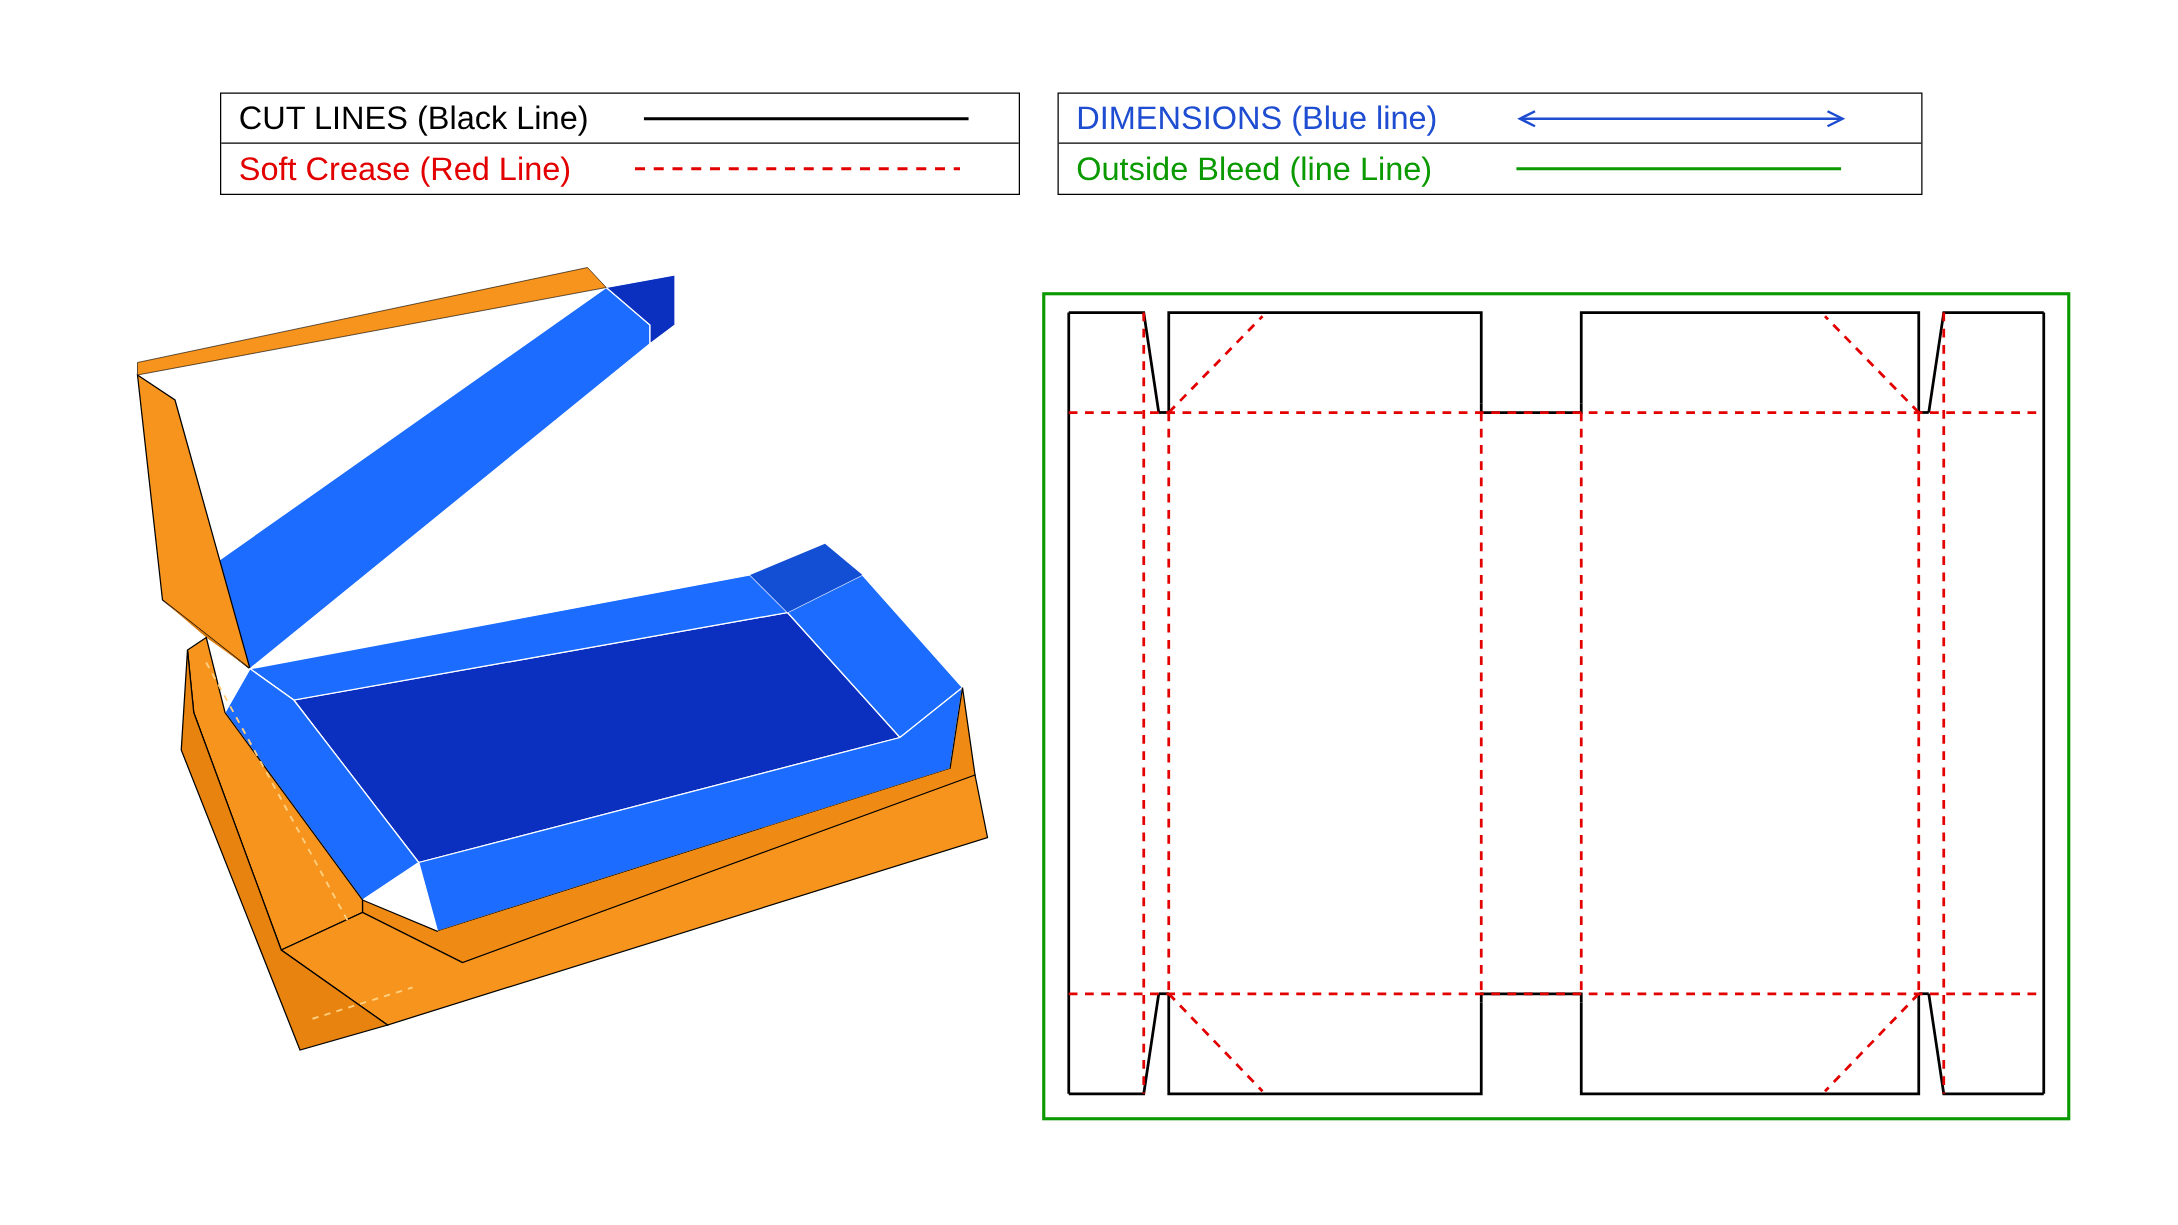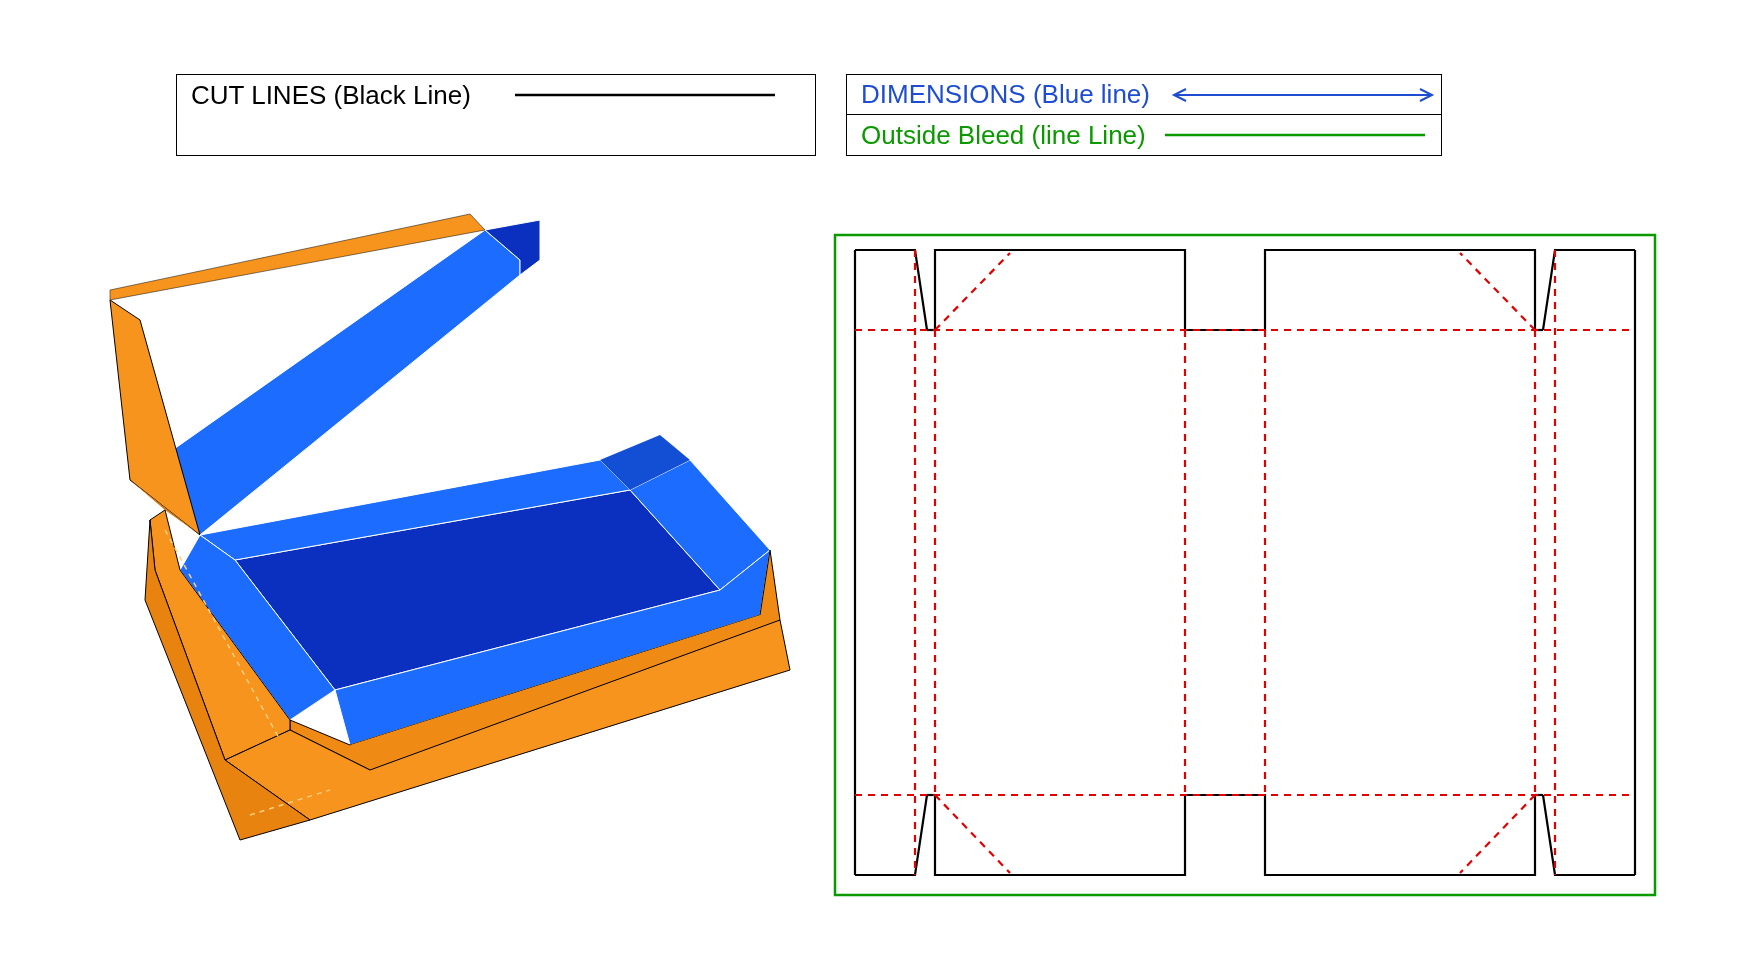--- a/index.html
+++ b/index.html
@@ -57,23 +57,31 @@
 
   <div class="legend-box" style="width:640px;">
     <div class="legend-cell">
       <span class="legend-label black-text">CUT LINES (Black Line)</span>
       <span class="legend-line-wrap">
         <svg width="260" height="6">
             <line x1="0" y1="3" x2="260" y2="3" stroke="#000" stroke-width="2.5"></line>
           </svg>
       </span>
     </div>
+    <div class="legend-cell">
+      <span class="legend-label red-text">Soft Crease (Red Line)</span>
+      <span class="legend-line-wrap">
+        <svg width="260" height="6">
+            <line x1="0" y1="3" x2="260" y2="3" stroke="#e30000" stroke-width="2.5" stroke-dasharray="8 7"></line>
+          </svg>
+      </span>
+    </div>
   </div>
 
-  <div class="legend-box" style="width:596px;">
+  <div class="legend-box" style="width:692px;">
     <div class="legend-cell">
       <span class="legend-label blue-text">DIMENSIONS (Blue line)</span>
       <span class="legend-line-wrap">
         <svg width="270" height="14">
           <line x1="8" y1="7" x2="262" y2="7" stroke="#1e4dd1" stroke-width="2"></line>
           <polyline points="18,1 6,7 18,13" fill="none" stroke="#1e4dd1" stroke-width="2"></polyline>
           <polyline points="252,1 264,7 252,13" fill="none" stroke="#1e4dd1" stroke-width="2"></polyline>
         </svg>
       </span>
     </div>

